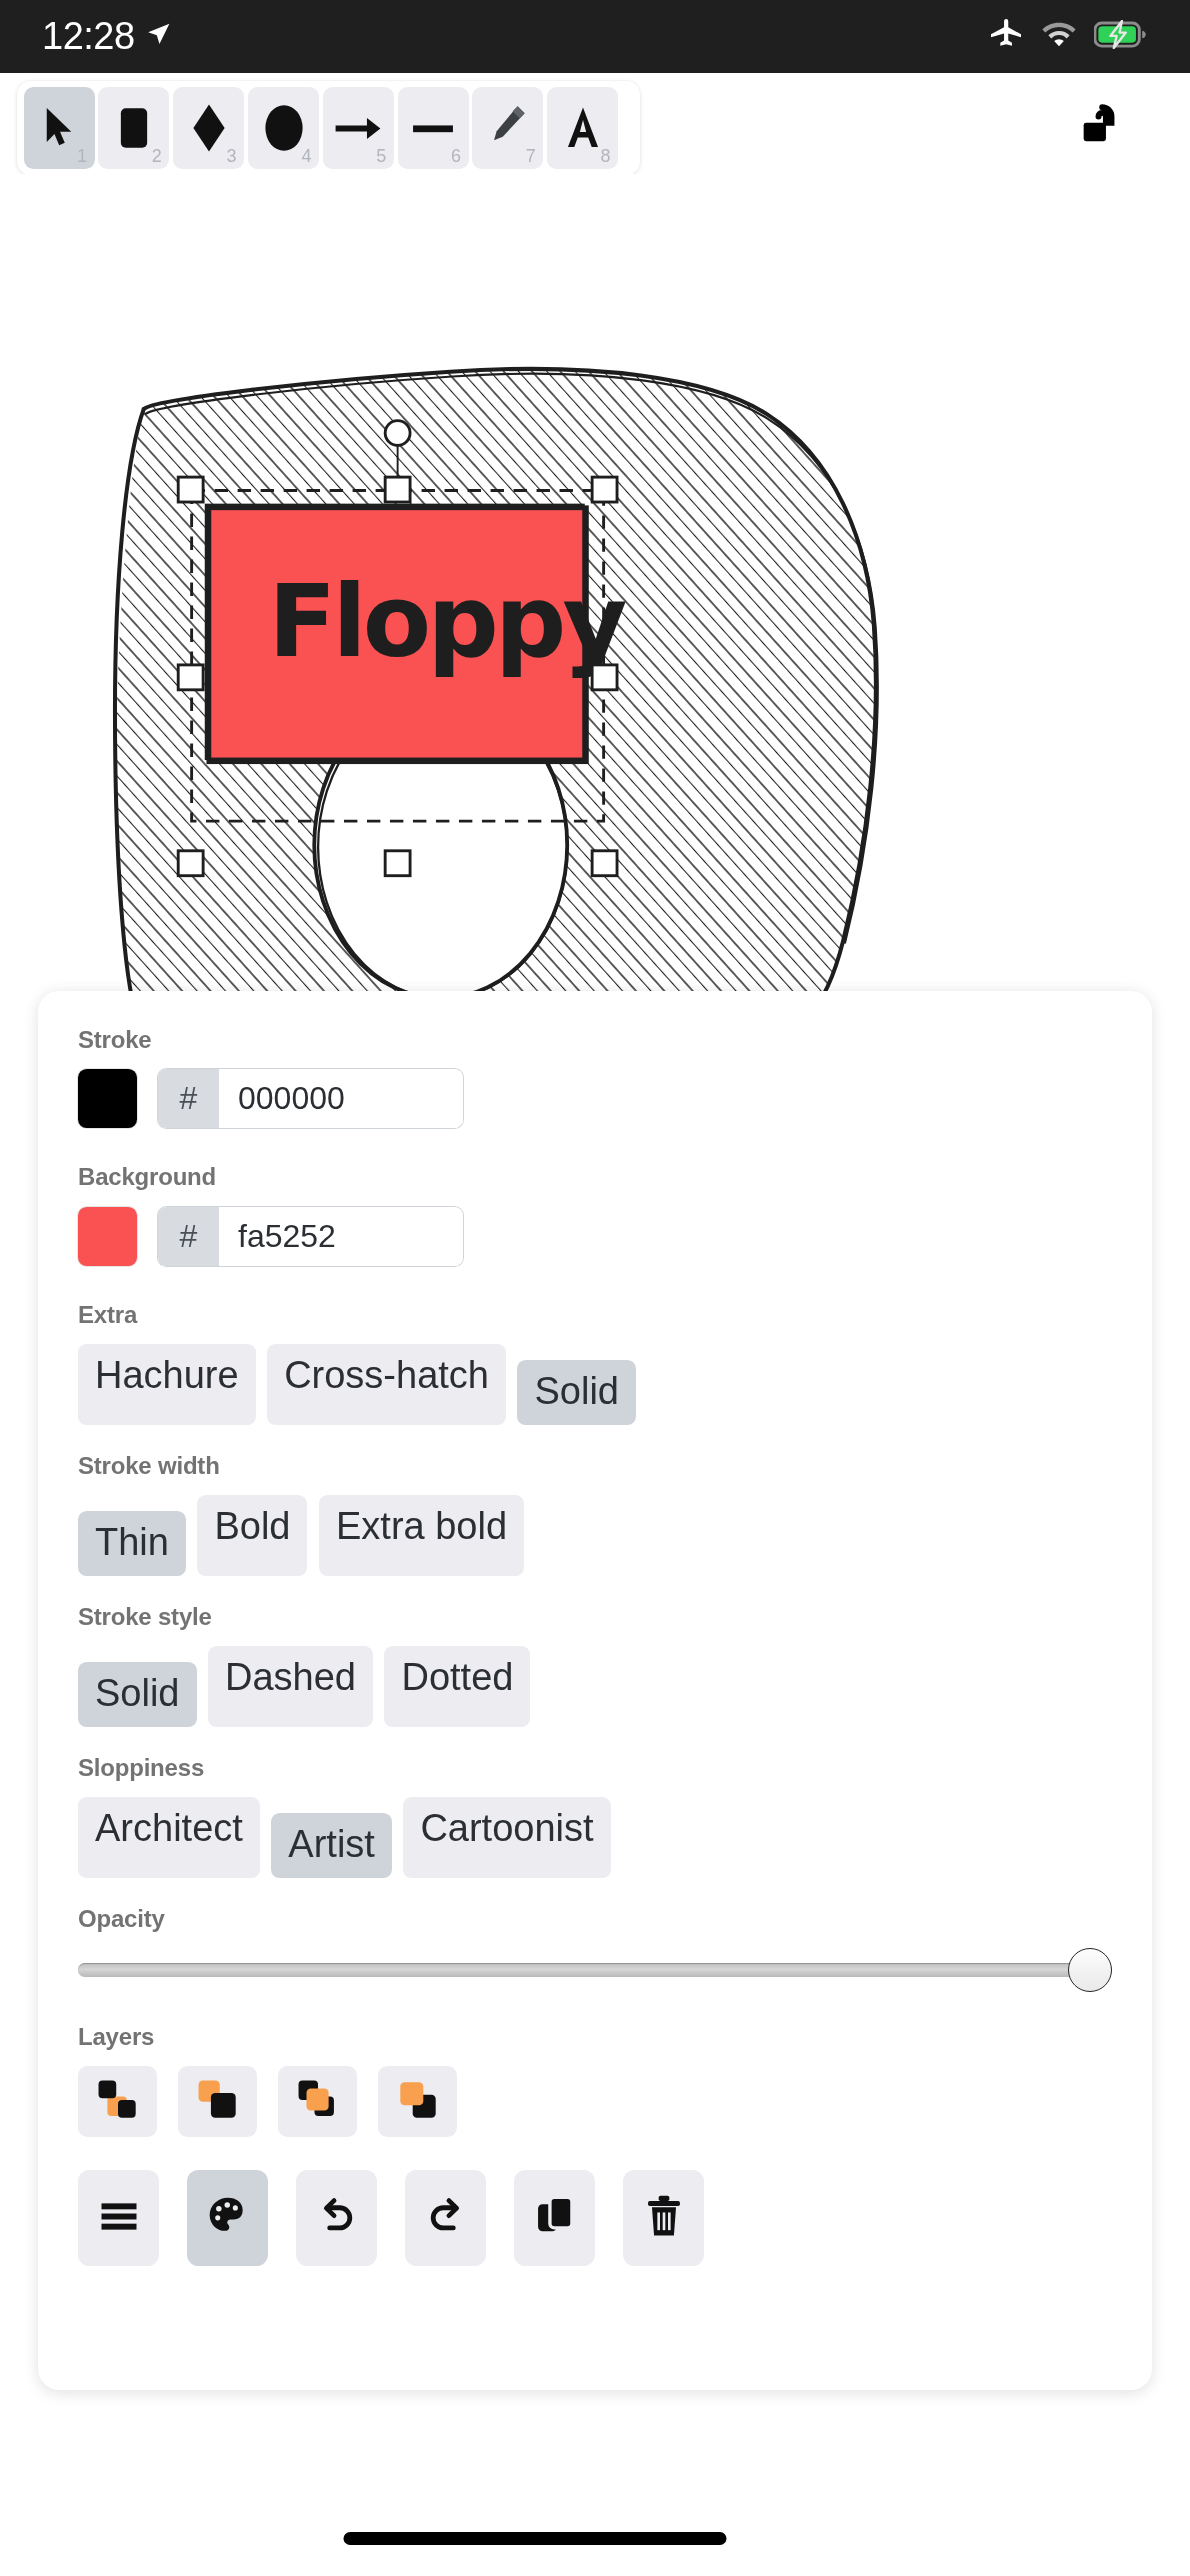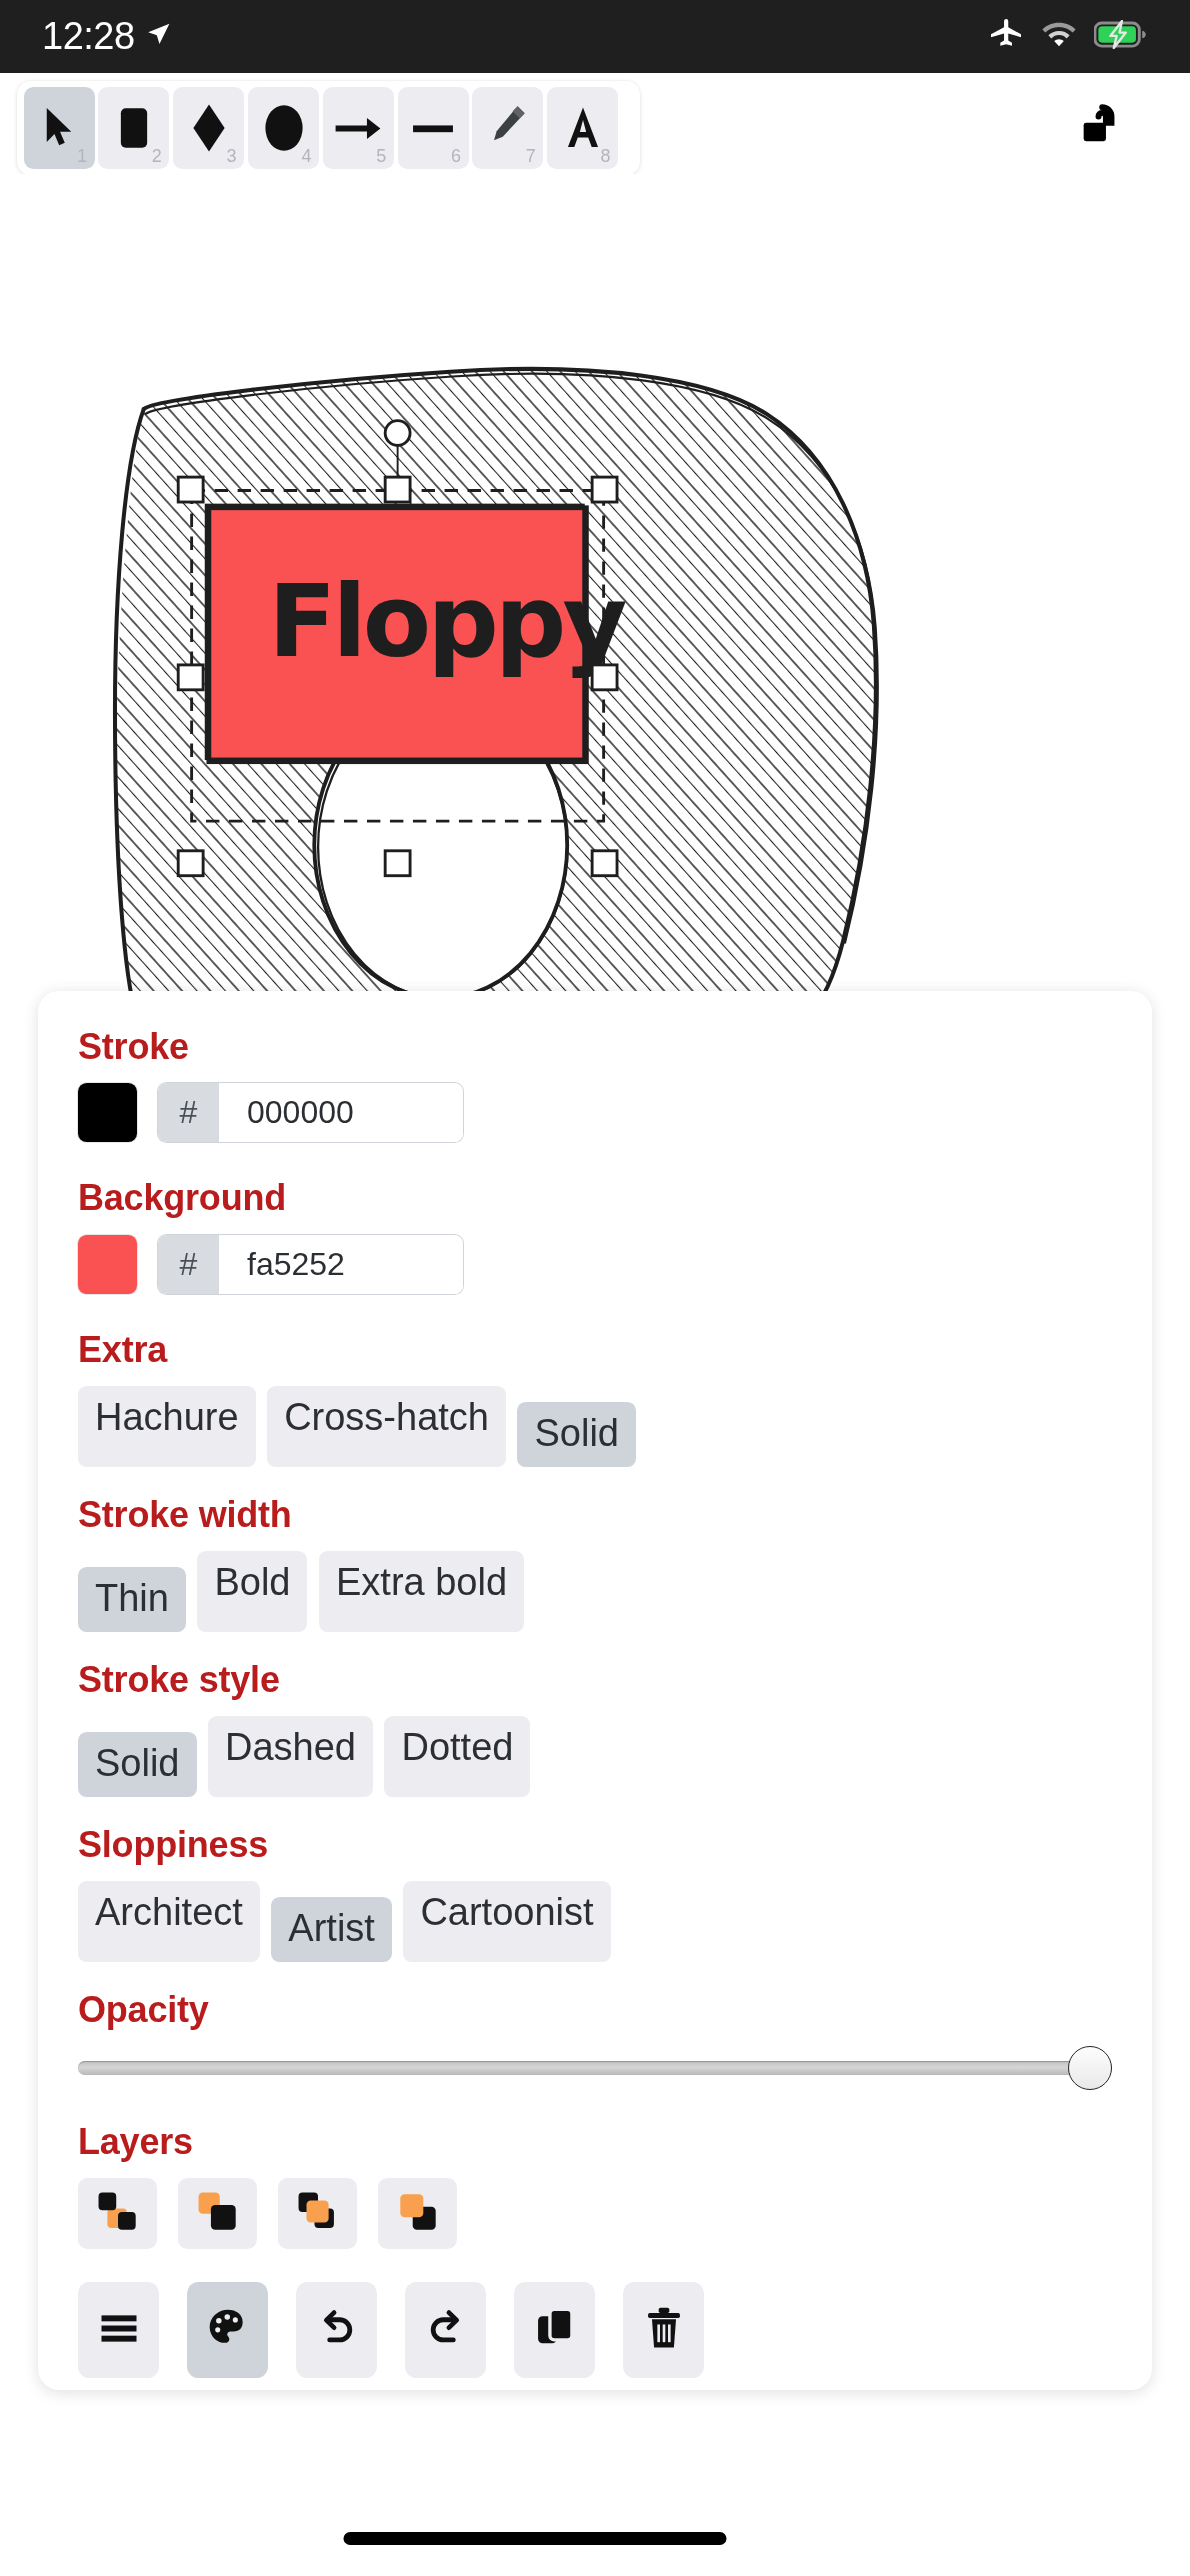--- a/index.html
+++ b/index.html
@@ -51,39 +51,39 @@
 
   
   .panel {
     position:absolute; left:38px; top:991px;
     width:1114px; height:1399px;
     background:#ffffff; border-radius:21px;
     box-shadow:0 2.9px 15.3px rgba(0,0,0,.12);
     padding:35px 40px 0 40px;
   }
   .section-label {
-    font-size:36px; font-weight:bold; color:#b91c1c;
+    font-size:24px; font-weight:bold; color:#737373;
     margin-bottom:15.3px; letter-spacing:-0.2px;
   }
   .color-row { display:flex; align-items:center; gap:21px; margin-bottom:35px; }
   .swatch { width:59px; height:59px; border-radius:8.6px; box-shadow:0 0 0 1px rgba(0,0,0,.10); }
   .hexbox {
     display:flex; align-items:stretch; height:59px;
     border-radius:8.6px; overflow:hidden;
     box-shadow:0 0 0 1px #ced4da;
     width:calc(100% - 81px); max-width:305px;
   }
   .hash {
     width:61px; background:#d8dbe0; display:flex;
     align-items:center; justify-content:center;
     font-size:32px; color:#4a4f55;
   }
   .hexval {
     flex:1; background:#fff; display:flex; align-items:center;
-    padding-left:28px; font-size:32px; color:#2b2f33;
+    padding-left:19px; font-size:32px; color:#2b2f33;
   }
   .chips { display:flex; gap:11.5px; flex-wrap:wrap; margin-bottom:27px; }
   .chip {
     background:#ececf1; border-radius:8.6px;
     padding:10.5px 17px; font-size:38px; color:#2b2f33;
     line-height:1.15;
   }
   .chip.active { background:#ced4da;margin-top:16px; }
 
   

